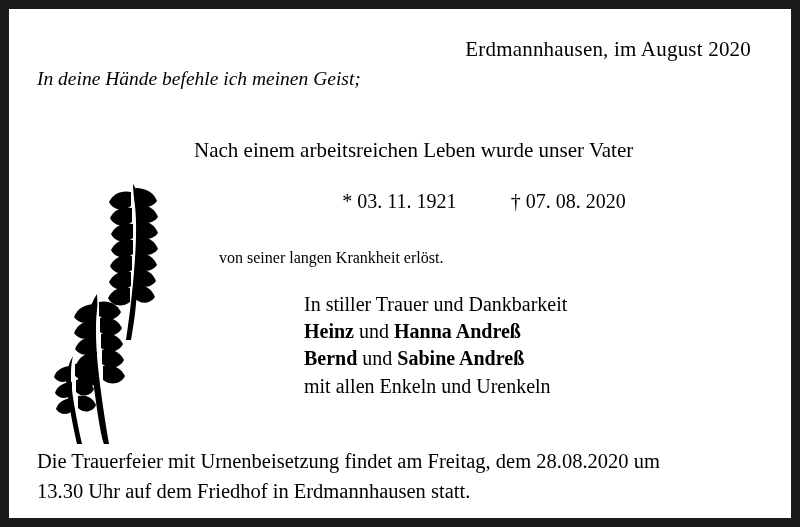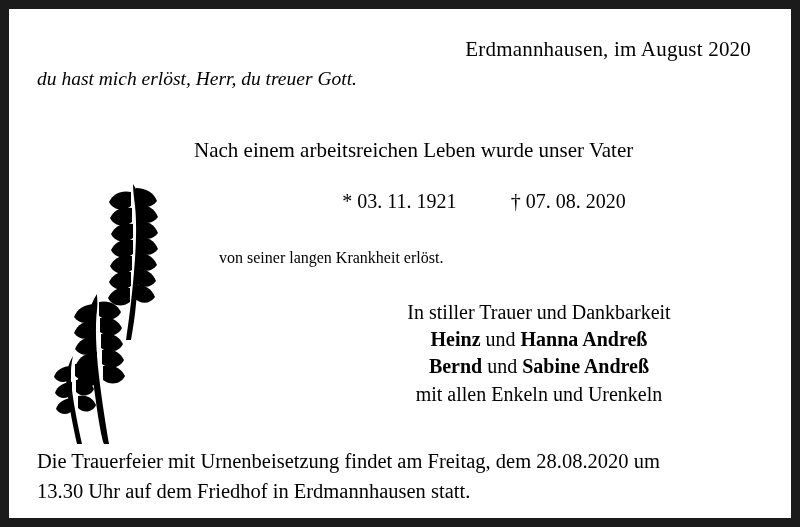--- a/index.html
+++ b/index.html
@@ -91,22 +91,22 @@
   }
 
   .line-relief {
     text-align: left;
     font-size: 16px;
     margin-top: 36px;
     padding-left: 25px;
   }
 
   .mourners {
-    margin-top: 32px;
-    text-align: center;
+    margin-top: 24px;
+    text-align: left;
     font-size: 20px;
     line-height: 1.35;
     padding-left: 110px;
   }
   .mourners .m-head {
     font-size: 20px;
   }
   .mourners .m-row {
     white-space: nowrap;
   }
@@ -131,21 +131,21 @@
 </style>
 </head>
 <body>
 
 <div class="obituary">
   <div class="inner">
 
     <div class="place-date">Erdmannhausen, im August 2020</div>
 
     <div class="verse">
-      <div>du hast mich erlöst, Herr, du treuer Gott.</div>
+      <div>In deine Hände befehle ich meinen Geist;</div>
     </div>
 
     <div class="wheat">
       <svg viewBox="0 0 140 300" width="140" height="300" aria-hidden="true">
         <g fill="#000000">
 
           <path d="M96 40 C104 52 107 66 106 80 C105 100 102 130 99 160 C98 172 96 184 94 196 L89 196 C92 176 95 152 97 128 C99 104 100 80 98 62 C97 54 96 46 96 40 Z"></path>
 
           <path d="M94 48 C84 46 76 50 72 58 C76 66 86 68 94 62 Z"></path>
           <path d="M95 64 C85 62 77 66 73 74 C77 82 87 84 95 78 Z"></path>

